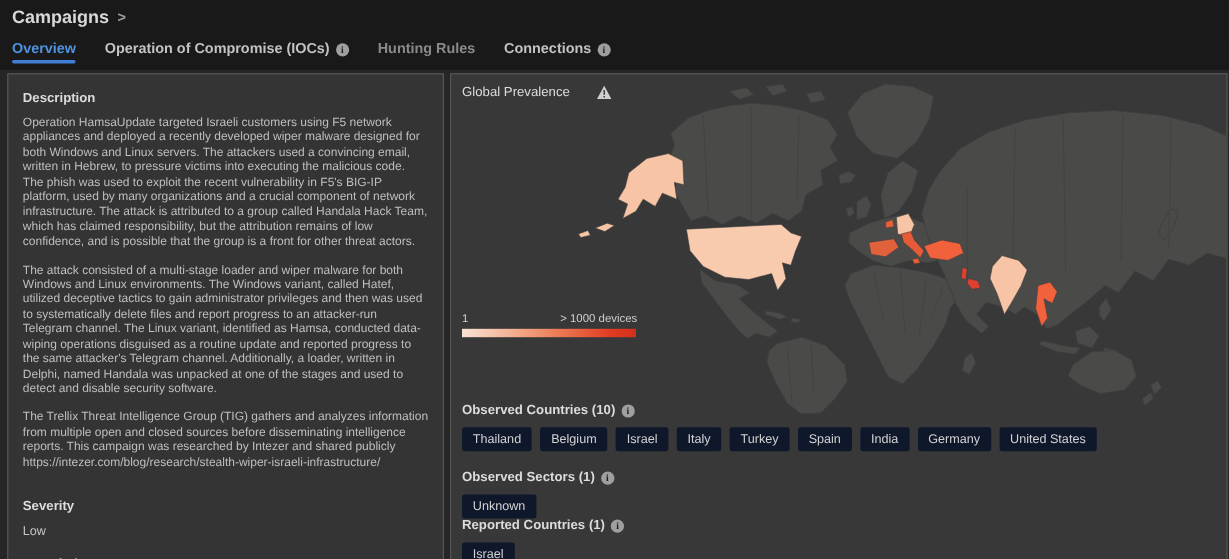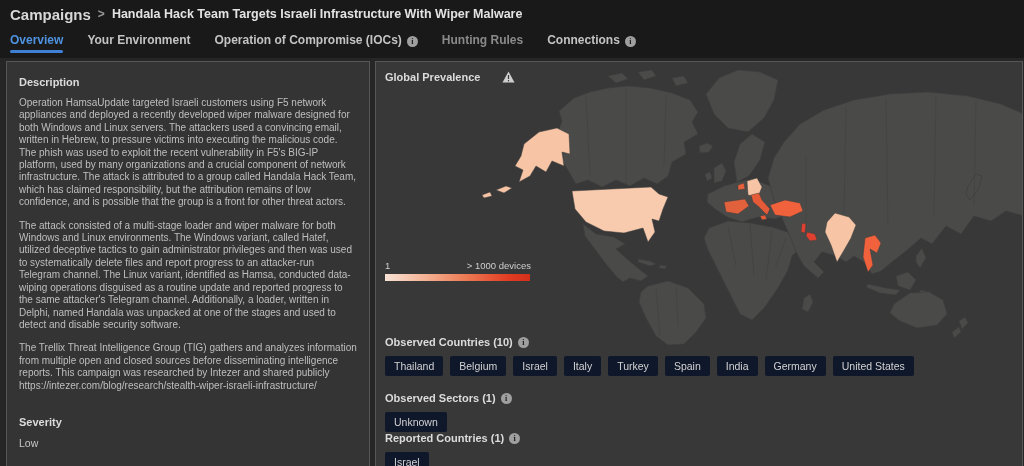--- a/index.html
+++ b/index.html
@@ -24,21 +24,21 @@
   .card { position:absolute; background:#343434; border:1px solid #565656; }
   .card-left  { left:6px;  top:2px; width:364px; height:420px; padding:14px 12px 0 12px; overflow:hidden; }
   .card-right { left:375px; top:2px; width:648px; height:420px; background:#383838; overflow:hidden; }
   
   h3.sec { color:#dcdcdc; font-size:11px; font-weight:bold; margin-bottom:9px; display:flex; align-items:center; gap:5px; }
   .para { color:#bfbfbf; font-size:10px; line-height:12.4px; margin-bottom:11px; }
   .value { color:#c6c6c6; font-size:10.5px; margin-bottom:2px; }
   .gap { height:13px; }
   
   .gp-head { position:absolute; left:9px; top:9px; display:flex; align-items:flex-end; gap:22px;
-             color:#dcdcdc; font-size:11px; font-weight:bold; z-index:5; }
+             color:#dcdcdc; font-size:11px; font-weight:normal; z-index:5; }
   .map-wrap { position:absolute; left:0; top:4px; width:648px; height:282px; }
   .legend { position:absolute; left:9px; top:198px; width:146px; z-index:6; }
   .legend-labels { display:flex; justify-content:space-between; color:#cfcfcf; font-size:9.5px; margin-bottom:3px; }
   .legend-bar { height:7px; width:145px;
                 background:linear-gradient(to right,#f8e2d6 0%,#f3b193 28%,#ec7c55 55%,#e23c22 85%,#d32f1b 100%); }
   .rsec { position:absolute; left:9px; right:9px; z-index:6; }
   .rsec h3.sec { margin-bottom:8px; }
   .chips { display:flex; flex-wrap:wrap; gap:7px; }
   .chip { background:#0f172a; color:#d2d2d2; font-size:10.5px; padding:4px 9px; border-radius:2px;
           white-space:nowrap; cursor:pointer; }
@@ -46,28 +46,24 @@
   .sec-sectors   { top:330px; }
   .sec-reported  { top:370px; }
 </style>
 </head>
 <body>
 
 <header class="topbar">
   <div class="breadcrumb-bar">
     <span class="crumb-root">Campaigns</span>
     <span class="crumb-sep">&gt;</span>
-    <span class="crumb-cur">Handala Hack Team Targets Israeli Infrastructure With Wiper Malware</span>
   </div>
   <nav class="tabs-bar">
     <div class="tab active">
       <span>Overview</span>
-    </div>
-    <div class="tab">
-      <span>Your Environment</span>
     </div>
     <div class="tab">
       <span>Operation of Compromise (IOCs)</span>
       <span class="info-dot">i</span>
     </div>
     <div class="tab disabled">
       <span>Hunting Rules</span>
     </div>
     <div class="tab">
       <span>Connections</span>

